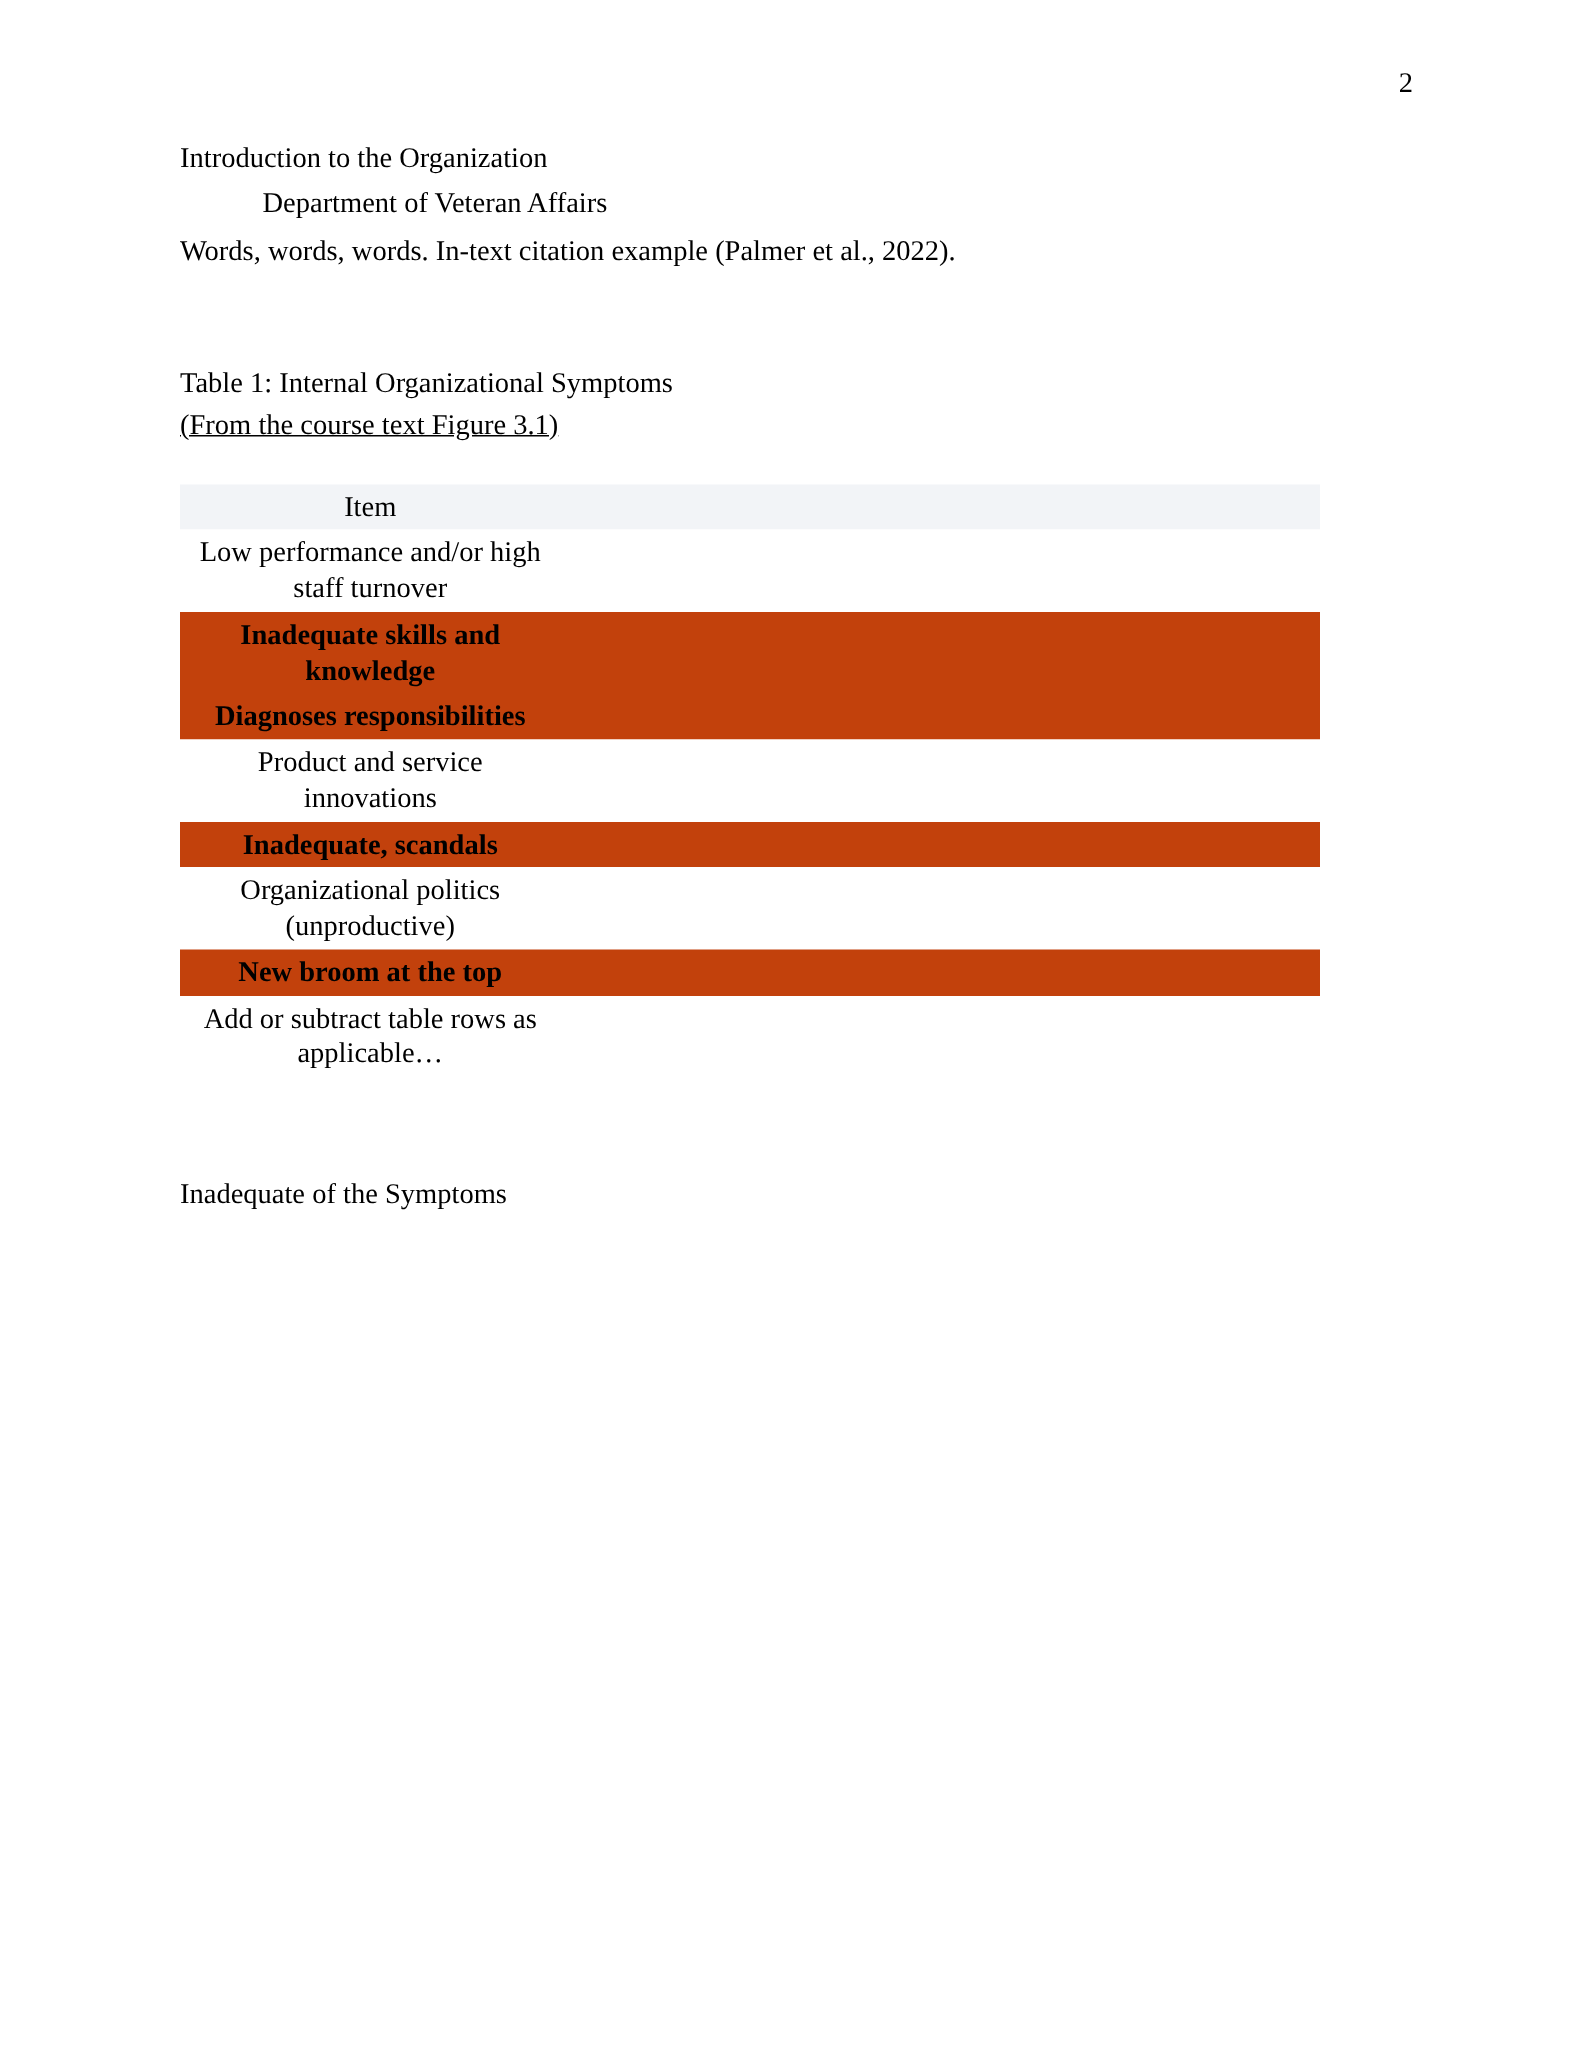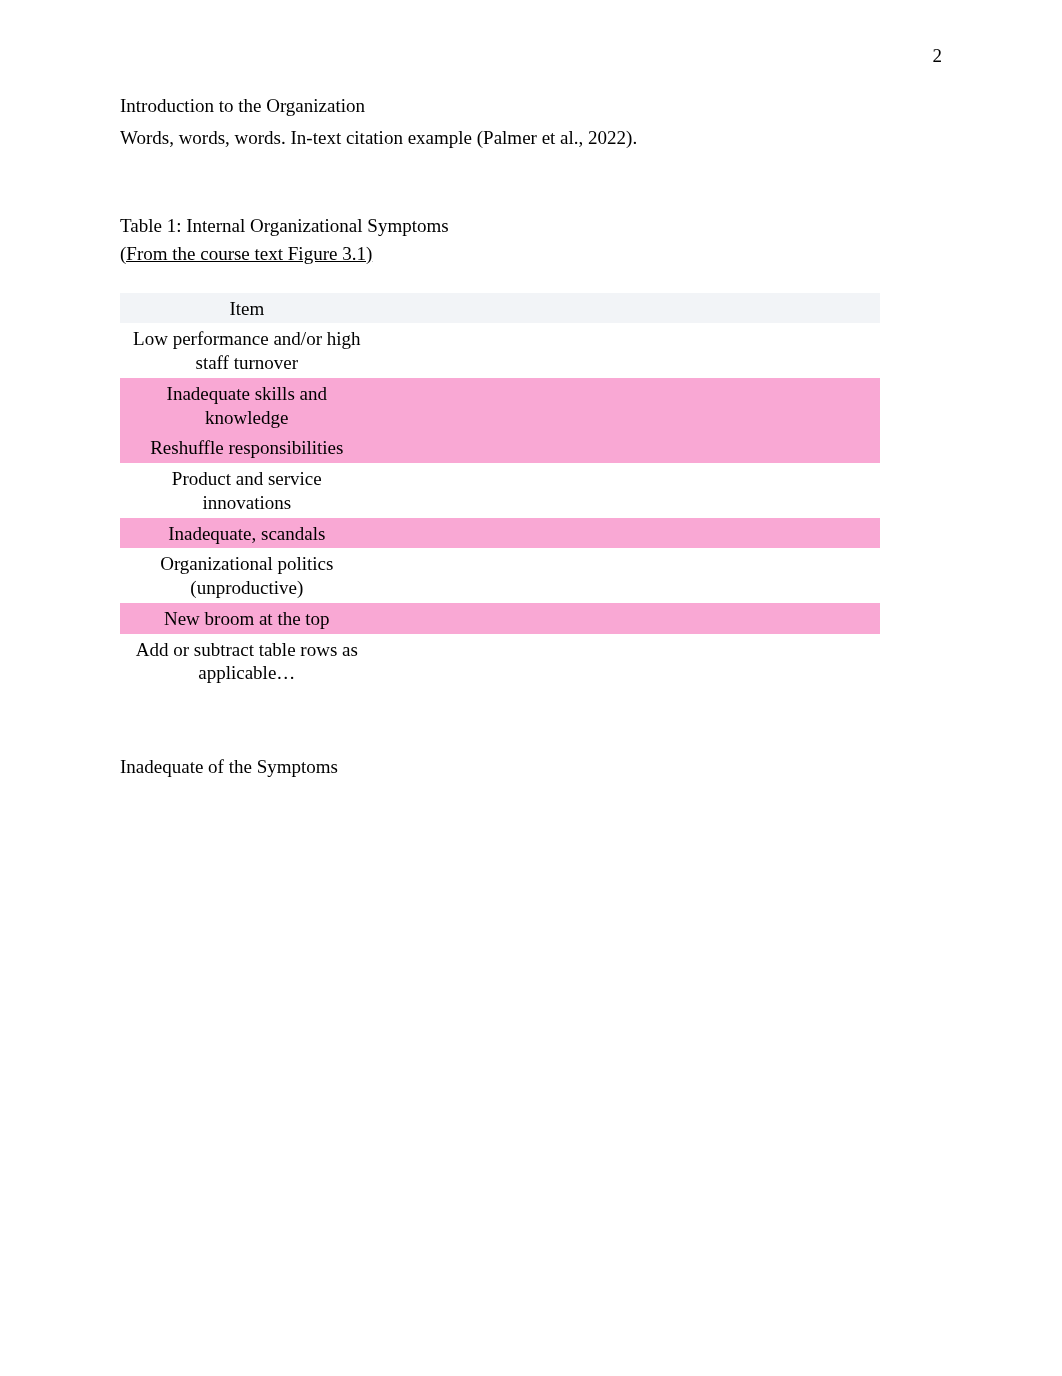--- a/index.html
+++ b/index.html
@@ -59,21 +59,22 @@
       padding: 4px 8px 3px 8px;
       font-size: 19px;
       font-weight: normal;
       text-align: center;
       line-height: 1.25;
     }
     table.sym th {
       background: #f2f4f7;
     }
     table.sym tr.row-a td {
-      background: #f9a8d4;
+      background: #c2410c;
+      font-weight: bold;
     }
     table.sym tr.row-b td {
       background: #ffffff;
     }
     table.sym td.col-item {
       width: 240px;
     }
     table.sym td.col-bullets {
       width: 500px;
     }
@@ -101,20 +102,21 @@
   </style>
 </head>
 <body>
 
 <div class="page">
 
   <div class="page-number">2</div>
 
   <p class="heading">Introduction to the Organization</p>
 
+  <p class="heading indent-1">Department of Veteran Affairs</p>
 
   <p class="para indent-2">Words, words, words. In-text citation example (Palmer et al., 2022).</p>
 
   <div class="spacer-lg"></div>
 
 
   <p class="table-caption">Table 1: Internal Organizational Symptoms</p>
 
   <p class="table-note">(From the course text Figure 3.1)</p>
 
@@ -140,21 +142,21 @@
           <td class="col-item">Inadequate skills and knowledge</td>
           <td class="col-bullets">
             <div class="bullets">
               <div class="bullet"></div>
               <div class="bullet"></div>
               <div class="bullet"></div>
             </div>
           </td>
         </tr>
         <tr class="row-a">
-          <td class="col-item">Reshuffle responsibilities</td>
+          <td class="col-item">Diagnoses responsibilities</td>
           <td class="col-bullets">
             <div class="bullets">
               <div class="bullet"></div>
               <div class="bullet"></div>
               <div class="bullet"></div>
             </div>
           </td>
         </tr>
         <tr class="row-b">
           <td class="col-item">Product and service innovations</td>

